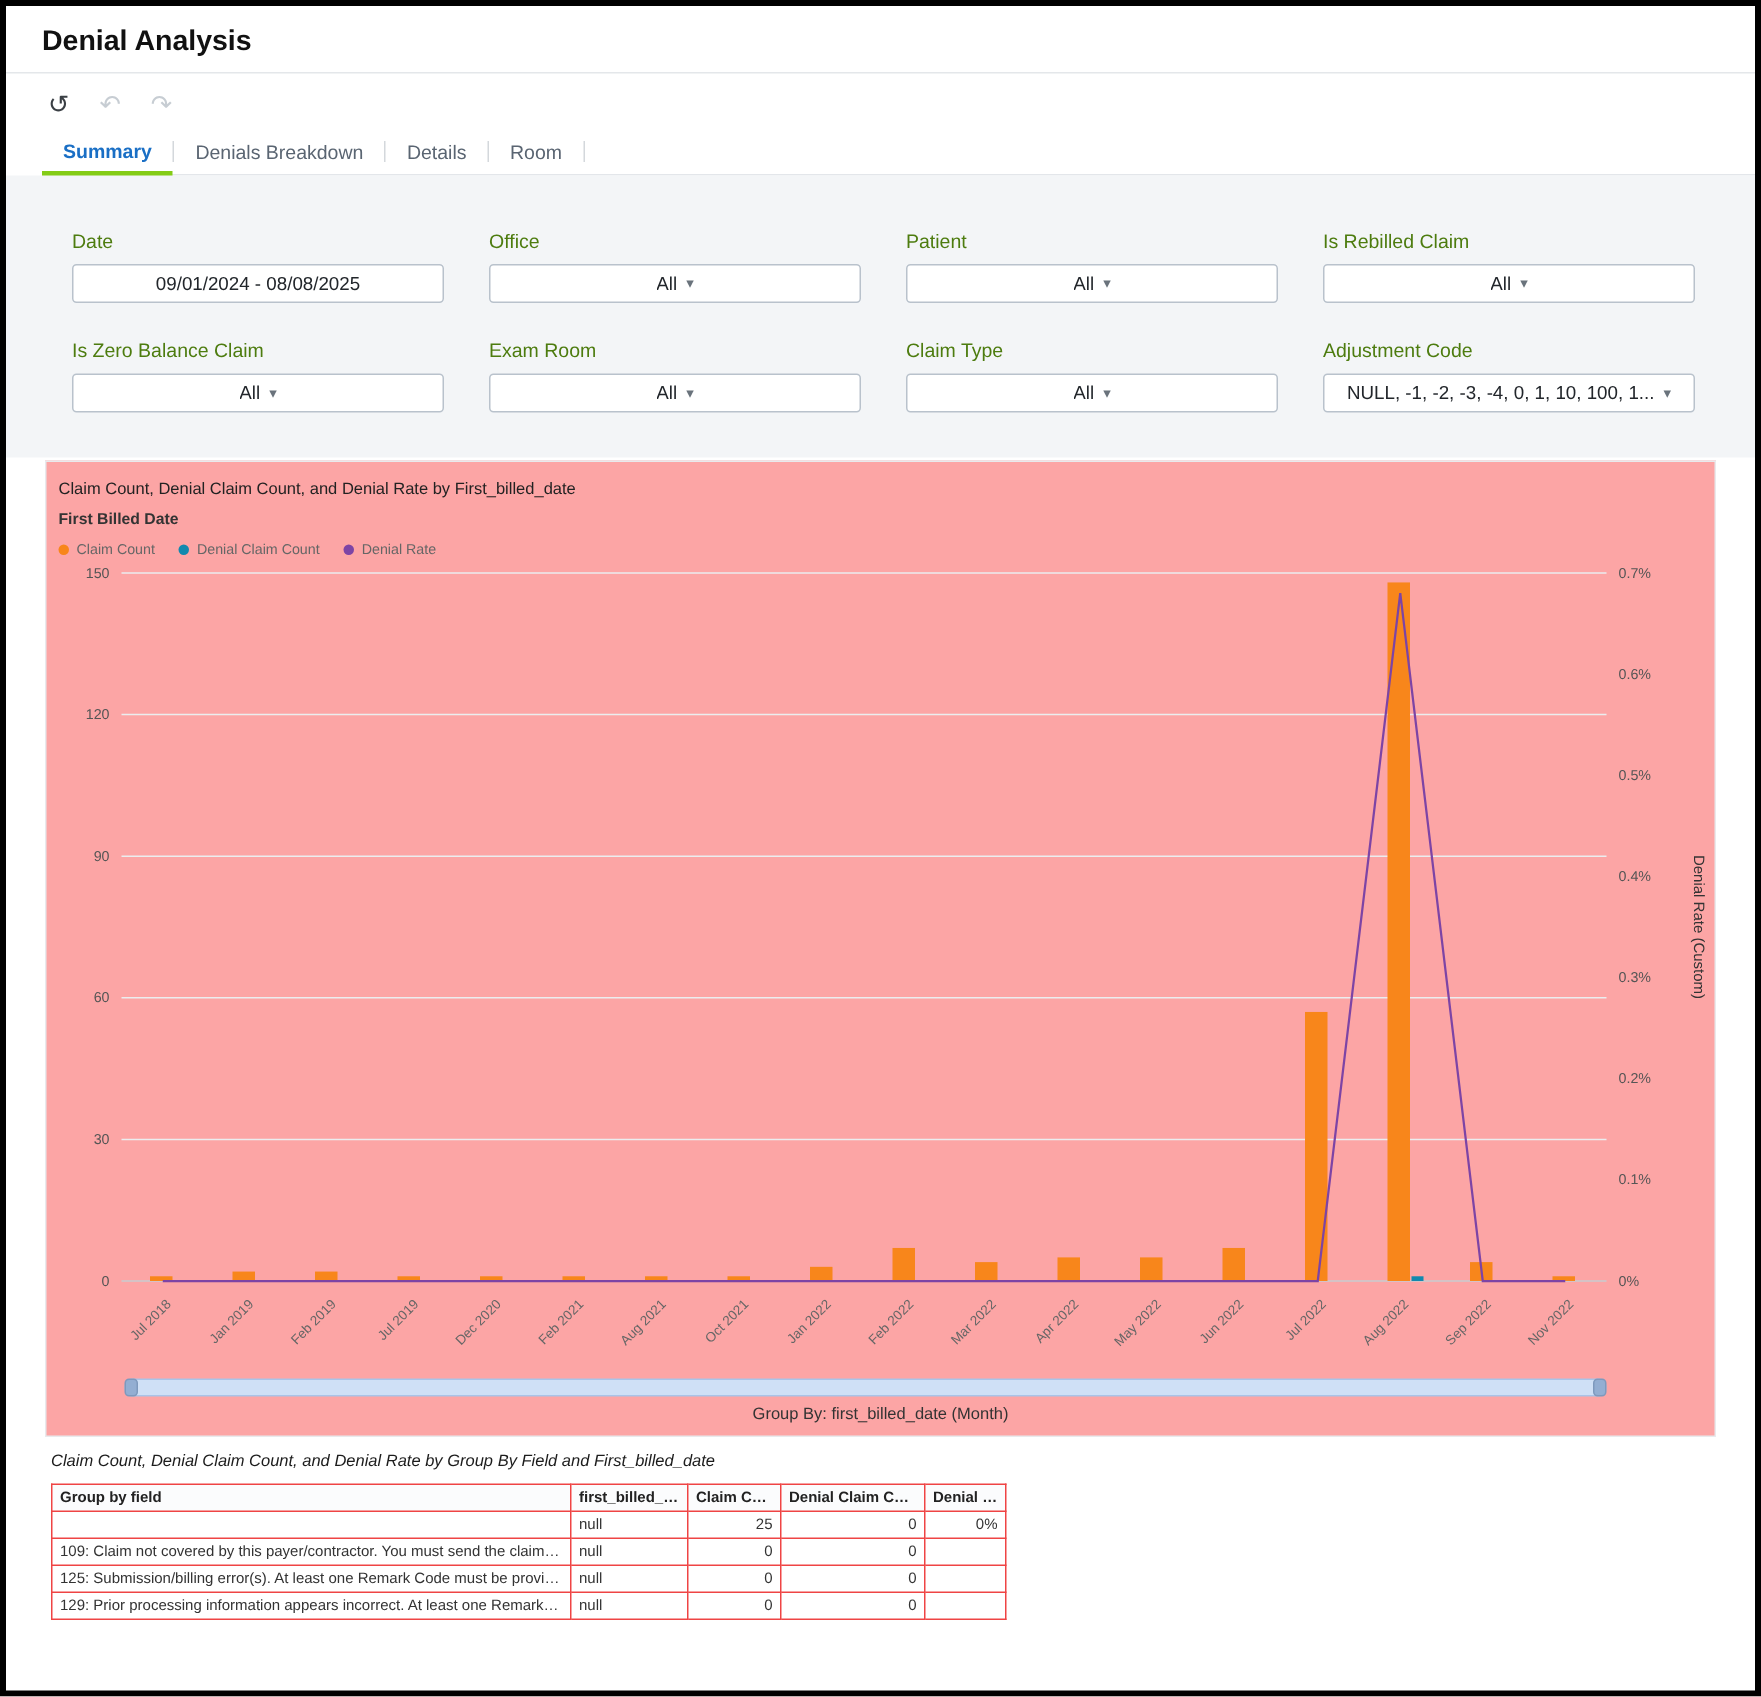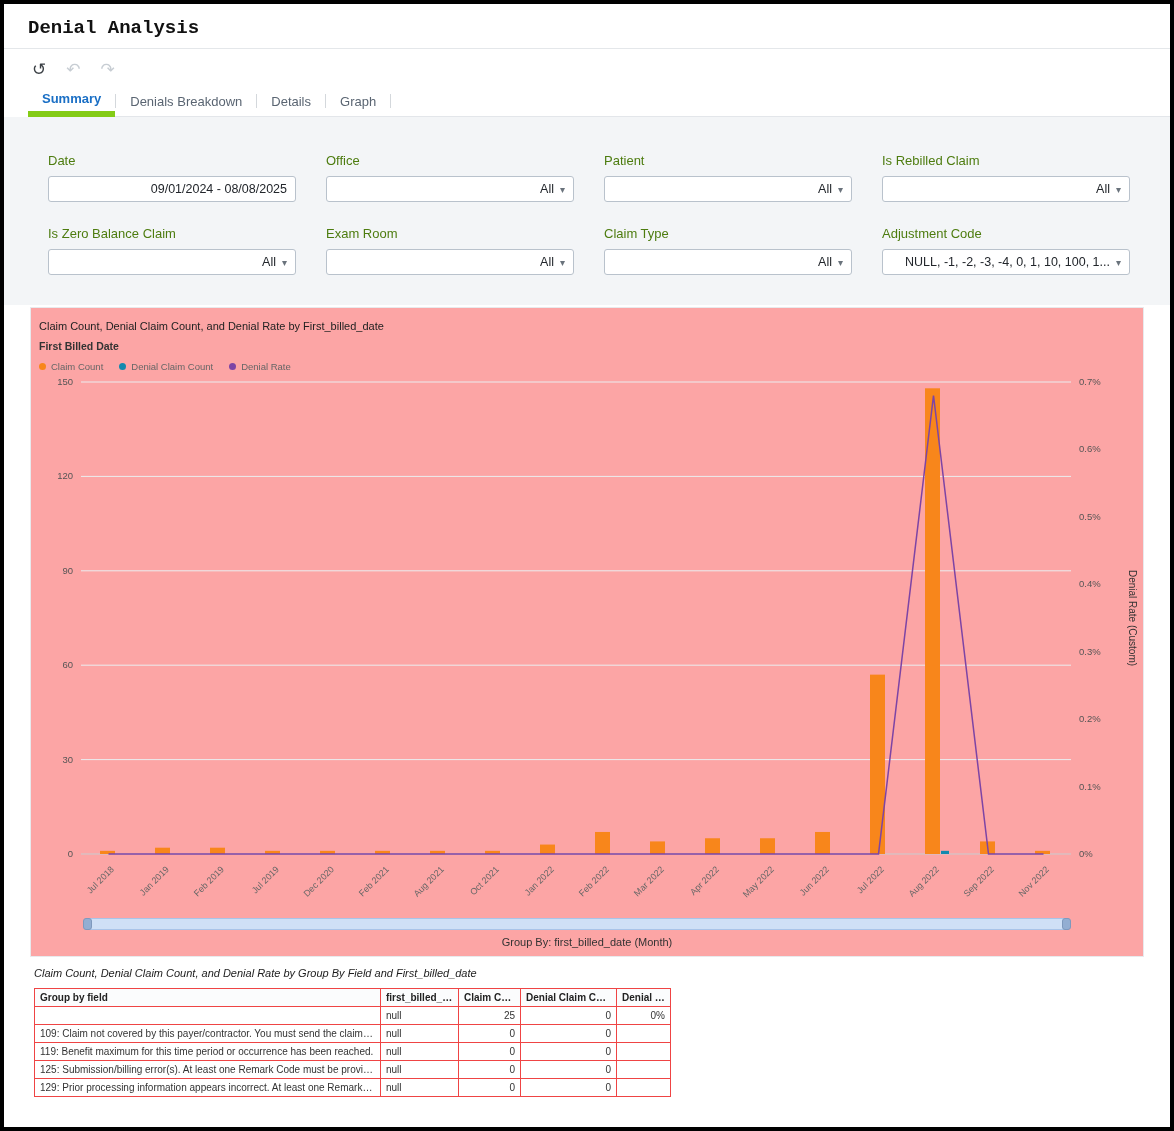--- a/index.html
+++ b/index.html
@@ -2,41 +2,41 @@
 <html><head>
 <meta charset="utf-8">
 <style>
   html,body{margin:0;padding:0;background:#fff;}
   .page{
     position:relative; width:1174px; height:1131px; box-sizing:border-box;
     border:4px solid #000; background:#fff; overflow:hidden;
     font-family:"Liberation Sans", sans-serif; color:#20252b;
   }
   
-  .page-header{padding:13px 24px 9px 24px; border-bottom:1px solid #e4e7ea;font-family:Liberation Mono, monospace;}
+  .page-header{padding:13px 24px 9px 24px; border-bottom:1px solid #e4e7ea;}
   .page-header h1{margin:0; font-size:19px; font-weight:700; color:#111;}
   
   .toolbar{display:flex; align-items:center; gap:20px; padding:7px 24px 2px 28px; height:26px;}
   .tb-icon{font-size:17px; line-height:1; color:#3a3f44; cursor:pointer;}
   .tb-icon.disabled{color:#c7cdd3;}
   
   .tabs{display:flex; align-items:stretch; margin:2px 0 0 24px; border-bottom:1px solid #e3e6ea; height:30px;}
   .tab{display:flex; align-items:center; padding:0 14px; font-size:13px; color:#5a6572; cursor:pointer;}
-  .tab.active{color:#1a6fc5; font-weight:700; border-bottom:6px solid #84cc16; margin-bottom:-1px;}
+  .tab.active{color:#1a6fc5; font-weight:700; border-bottom:3px solid #84cc16; margin-bottom:-1px;}
   .tab-sep{width:1px; height:14px; background:#d4d8dc; align-self:center;}
   
   .controls{background:#f3f5f7; padding:12px 30px 30px 30px;}
   .controls-head{display:flex; justify-content:space-between; align-items:center;}
   .controls-title{font-size:14px; color:#3b4551;}
   .chevron{cursor:pointer; display:inline-flex; padding:2px;}
   .fields{display:grid; grid-template-columns:repeat(4,248px); column-gap:30px; row-gap:24px; margin:24px 0 0 14px;}
   .field label{display:block; font-size:13px; color:#4d7c0f; margin-bottom:8px; cursor:pointer;}
   .input{
     height:24px; background:#fff; border:1px solid #b9c2cc; border-radius:3px;
-    display:flex; align-items:center; justify-content:flex-end;
+    display:flex; align-items:center; justify-content:center;
     padding:0 8px; font-size:12.5px; color:#22262b; cursor:pointer;
   }
   .input .value{white-space:nowrap; overflow:hidden; max-width:215px;}
   .input .caret{color:#6a737c; font-size:10px; margin-left:6px;}
   
   .chart-widget{margin:2px 26px 0 26px; border:1px solid #e8eaed; padding:12px 6px 8px 6px; background:#fca5a5;}
   .chart-title{font-size:11px; color:#222; margin-left:2px;}
   .chart-subtitle{font-size:10.5px; font-weight:700; color:#333; margin:8px 0 0 2px;}
   .legend{display:flex; gap:16px; margin:9px 0 2px 2px; align-items:center;}
   .legend-item{display:inline-flex; align-items:center; gap:5px; font-size:9.5px; color:#666; cursor:pointer;}
@@ -73,21 +73,21 @@
     <span class="tb-icon disabled">↷</span>
   </div>
 
   <div class="tabs">
     <div class="tab active">Summary</div>
     <div class="tab-sep"></div>
     <div class="tab">Denials Breakdown</div>
     <div class="tab-sep"></div>
     <div class="tab">Details</div>
     <div class="tab-sep"></div>
-    <div class="tab">Graph</div>
+    <div class="tab">Room</div>
     <div class="tab-sep"></div>
   </div>
 
   <div class="controls">
     <div class="fields">
       <div class="field">
         <label>Date</label>
         <div class="input">
           <span class="value">09/01/2024 - 08/08/2025</span>
         </div>
@@ -257,27 +257,20 @@
           <td class="num">0%</td>
         </tr>
         <tr>
           <td>109: Claim not covered by this payer/contractor. You must send the claim to the ...</td>
           <td>null</td>
           <td class="num">0</td>
           <td class="num">0</td>
           <td class="num"></td>
         </tr>
         <tr>
-          <td>119: Benefit maximum for this time period or occurrence has been reached.</td>
-          <td>null</td>
-          <td class="num">0</td>
-          <td class="num">0</td>
-          <td class="num"></td>
-        </tr>
-        <tr>
           <td>125: Submission/billing error(s). At least one Remark Code must be provided (may...</td>
           <td>null</td>
           <td class="num">0</td>
           <td class="num">0</td>
           <td class="num"></td>
         </tr>
         <tr>
           <td>129: Prior processing information appears incorrect. At least one Remark Code mu...</td>
           <td>null</td>
           <td class="num">0</td>

